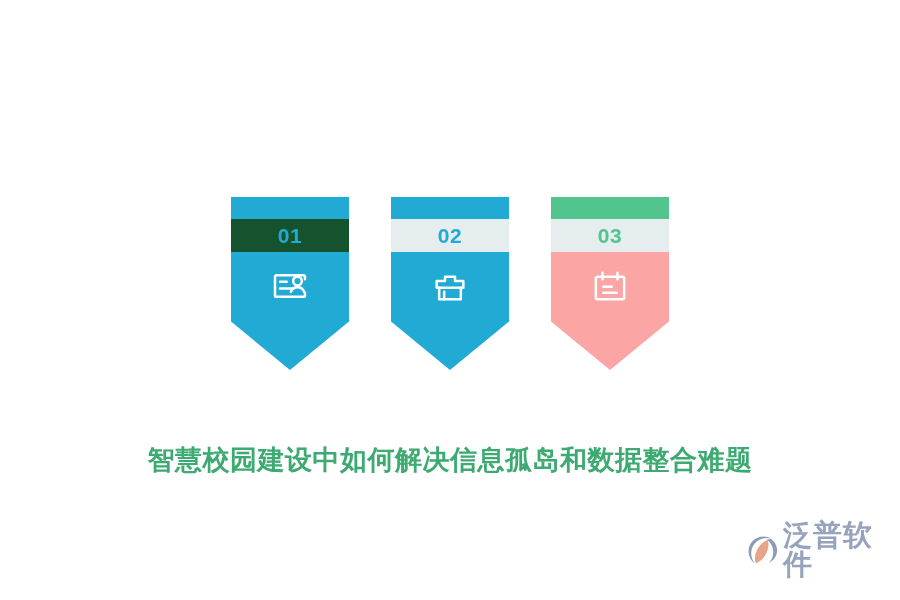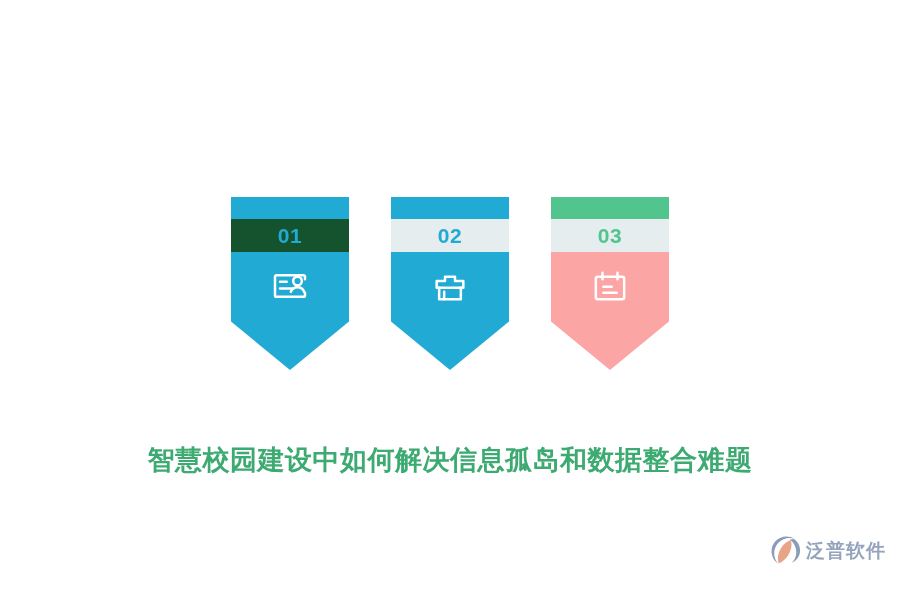--- a/index.html
+++ b/index.html
@@ -136,21 +136,21 @@
   #logo-mark {
     width: 34px;
     height: 34px;
     flex: 0 0 auto;
     margin-right: 3px;
   }
 
   #logo-mark svg { display: block; width: 34px; height: 34px; }
 
   #logo-wordmark {
-    font-size: 19px;
+    font-size: 29px;
     font-weight: bold;
     color: #95a3bd;
     line-height: 1;
     letter-spacing: 1px;
     font-family: "Liberation Sans", "DejaVu Sans", sans-serif;
   }
 
   #logo-url {
     text-align: right;
     font-size: 14px;

